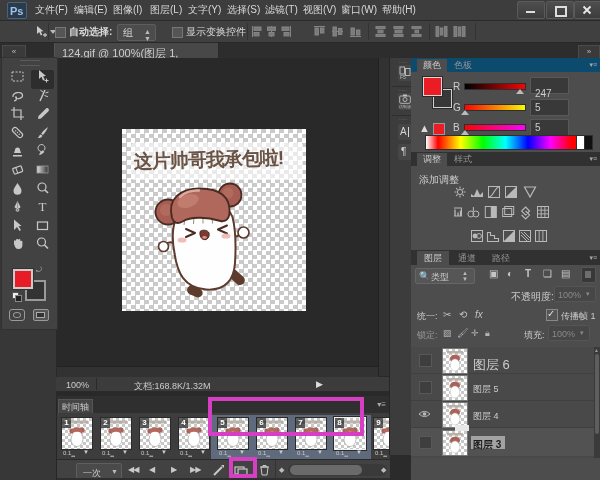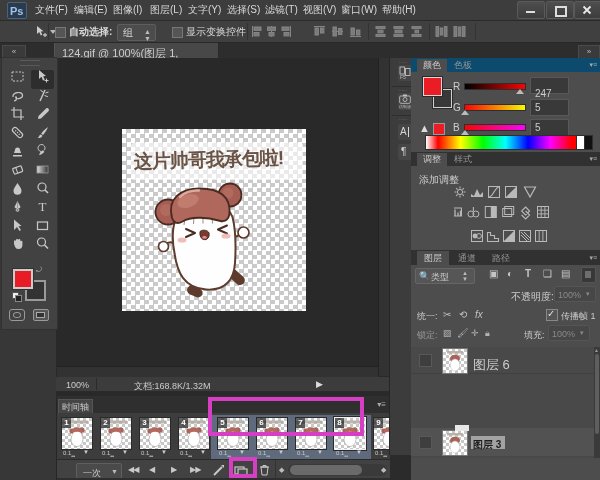--- a/index.html
+++ b/index.html
@@ -684,20 +684,41 @@
       <div class="abs" id="layerlist" style="left:0;top:82px;width:183px;height:111px;background:#494949;">
         <div class="abs" style="left:0;top:0;width:183px;height:26px;border-bottom:1px solid #404040;">
           <div class="abs" style="left:8px;top:7px;width:11px;height:11px;background:#3e3e3e;border:1px solid #585858;"></div>
           <div class="abs thumb" style="left:31px;top:1px;"><svg width="24" height="24" viewBox="0 0 24 24">
                 <rect x="4" y="2" width="16" height="2.5" fill="#b3aaa2" opacity="0.85"></rect>
                 <ellipse cx="12" cy="9.5" rx="5" ry="3.8" fill="#a96158"></ellipse>
                 <ellipse cx="12" cy="16" rx="4.8" ry="6" fill="#fff" stroke="#bbb" stroke-width="0.5"></ellipse>
               </svg></div>
           <span class="abs" style="left:62px;top:9px;font-size:13px;">图层 6</span>
         </div>
+        <div class="abs" style="left:0;top:27px;width:183px;height:26px;border-bottom:1px solid #404040;">
+          <div class="abs" style="left:8px;top:7px;width:11px;height:11px;background:#3e3e3e;border:1px solid #585858;"></div>
+          <div class="abs thumb" style="left:31px;top:1px;"><svg width="24" height="24" viewBox="0 0 24 24">
+                <rect x="4" y="2" width="16" height="2.5" fill="#b3aaa2" opacity="0.85"></rect>
+                <ellipse cx="12" cy="9.5" rx="5" ry="3.8" fill="#a96158"></ellipse>
+                <ellipse cx="12" cy="16" rx="4.8" ry="6" fill="#fff" stroke="#bbb" stroke-width="0.5"></ellipse>
+              </svg></div>
+          <span class="abs" style="left:62px;top:9px;font-size:9px;">图层 5</span>
+        </div>
+        <div class="abs" style="left:0;top:54px;width:183px;height:26px;border-bottom:1px solid #404040;">
+          <svg class="abs" style="left:7px;top:9px;" width="13" height="8" viewBox="0 0 13 8">
+              <path d="M1 4 Q6.5 -1.2 12 4 Q6.5 9.2 1 4 Z" fill="none" stroke="#b9b9b9" stroke-width="1"></path>
+              <circle cx="6.5" cy="4" r="1.8" fill="#b9b9b9"></circle>
+            </svg>
+          <div class="abs thumb" style="left:31px;top:1px;"><svg width="24" height="24" viewBox="0 0 24 24">
+                <rect x="4" y="2" width="16" height="2.5" fill="#b3aaa2" opacity="0.85"></rect>
+                <ellipse cx="12" cy="9.5" rx="5" ry="3.8" fill="#a96158"></ellipse>
+                <ellipse cx="12" cy="16" rx="4.8" ry="6" fill="#fff" stroke="#bbb" stroke-width="0.5"></ellipse>
+              </svg></div>
+          <span class="abs" style="left:62px;top:9px;font-size:9px;">图层 4</span>
+        </div>
         <div class="abs" style="left:0;top:81px;width:183px;height:28px;background:#525252;">
           <div class="abs" style="left:8px;top:8px;width:11px;height:11px;background:#3e3e3e;border:1px solid #585858;"></div>
           <div class="abs thumb" style="left:31px;top:2px;"><svg width="24" height="24" viewBox="0 0 24 24">
                 <rect x="4" y="2" width="16" height="2.5" fill="#b3aaa2" opacity="0.85"></rect>
                 <ellipse cx="12" cy="9.5" rx="5" ry="3.8" fill="#a96158"></ellipse>
                 <ellipse cx="12" cy="16" rx="4.8" ry="6" fill="#fff" stroke="#bbb" stroke-width="0.5"></ellipse>
               </svg></div>
           <div class="abs" style="left:60px;top:8px;width:34px;height:13px;background:rgba(230,230,230,0.55);"></div>
             <span class="abs" style="left:62px;top:10px;font-size:10px;font-weight:bold;color:#1d1d1d;">图层 3</span>
             <div class="abs" style="left:44px;top:-3px;width:14px;height:6px;background:#e8e8e8;"></div>

